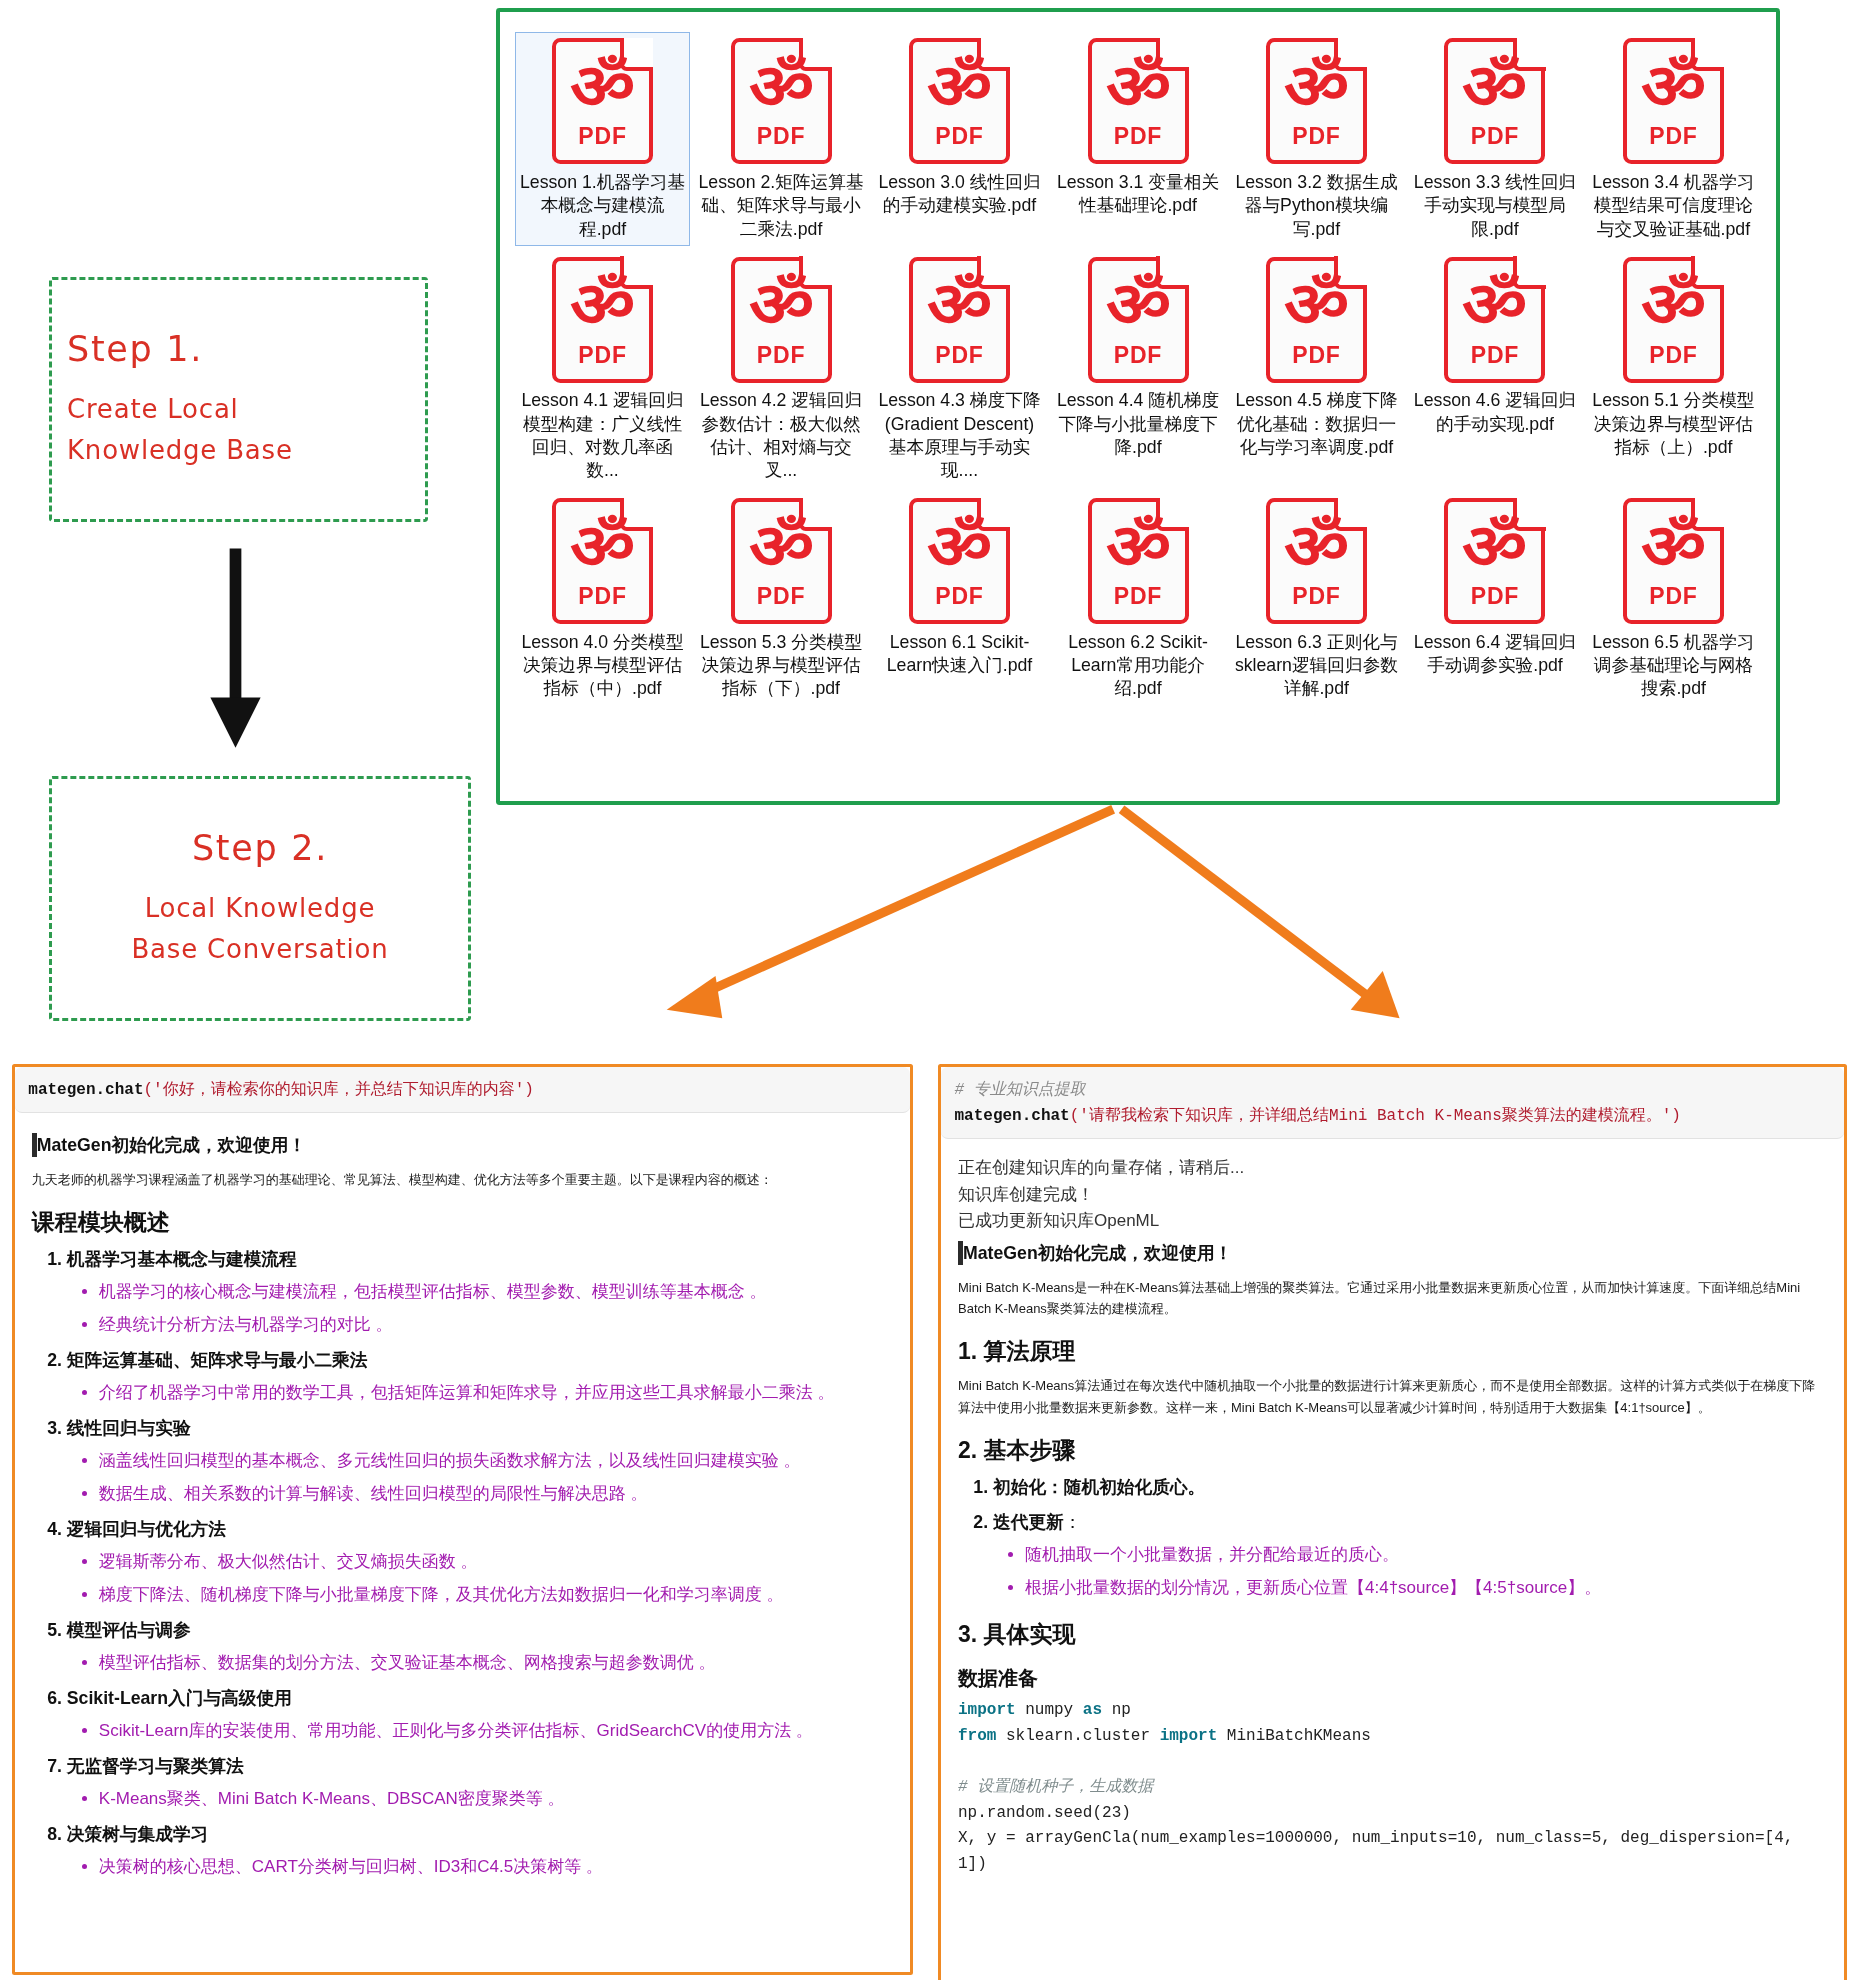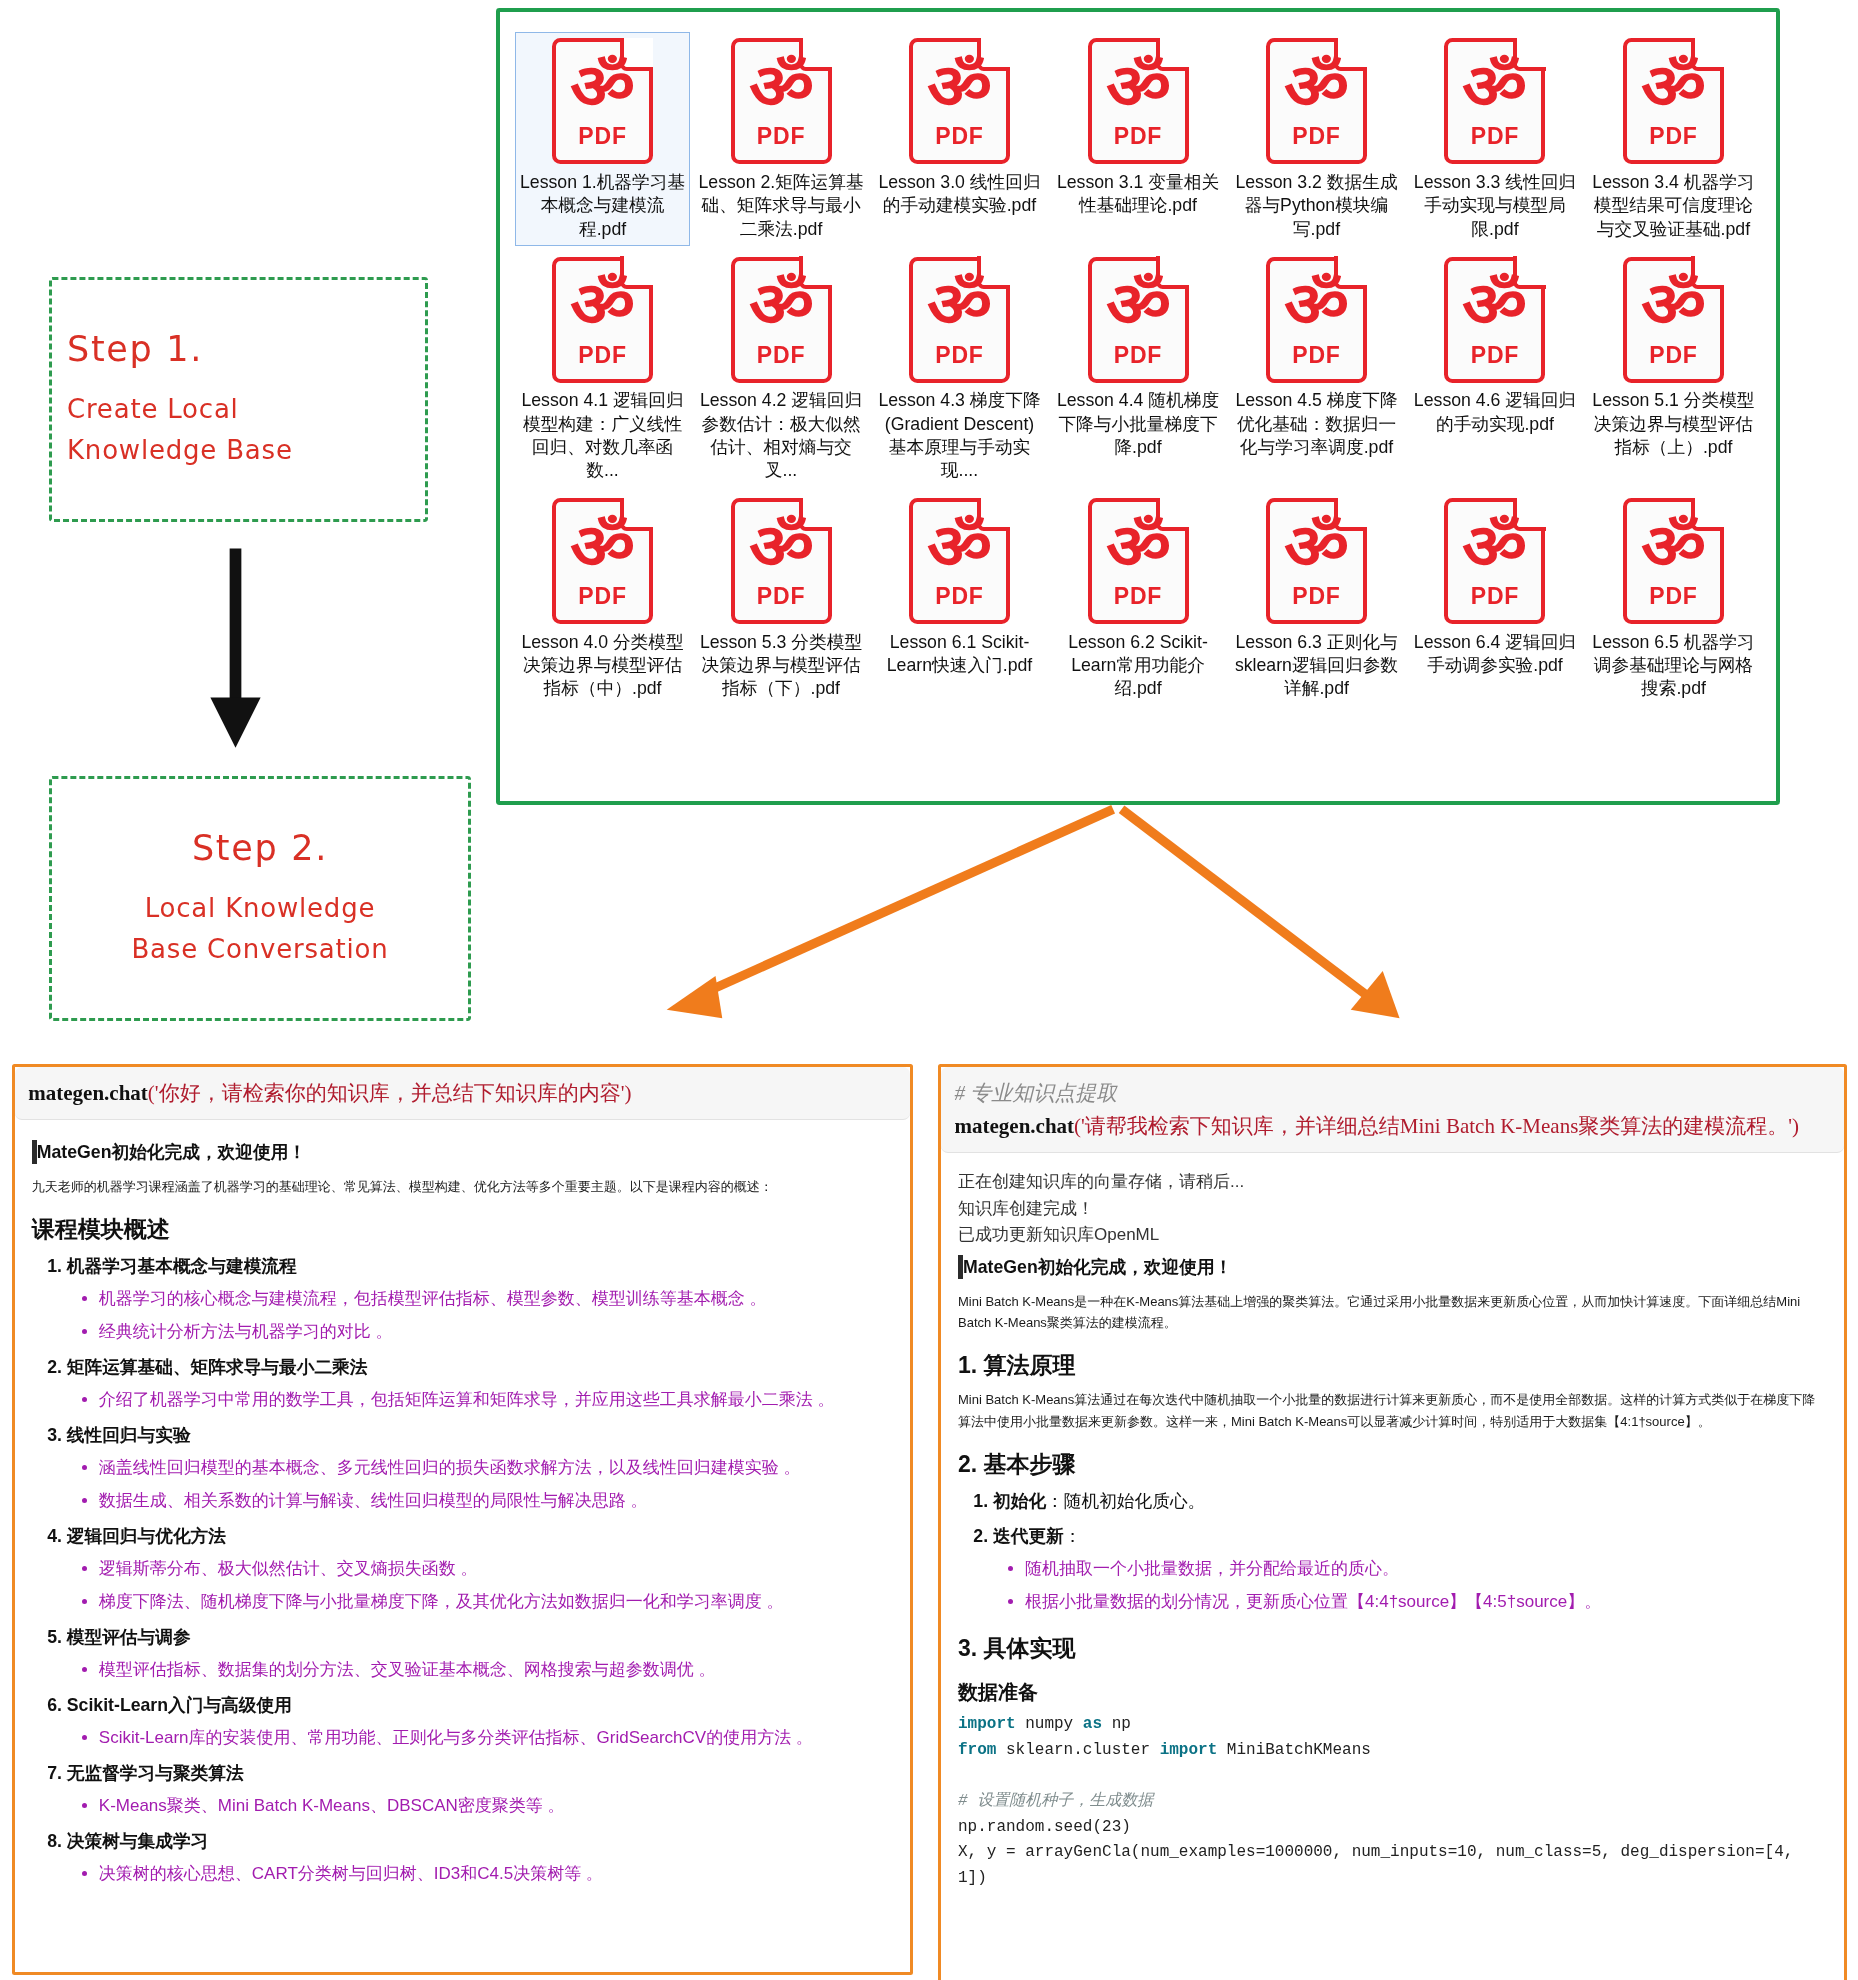--- a/index.html
+++ b/index.html
@@ -121,22 +121,22 @@
     background: #fff;
     overflow: hidden;
   }
   #conv-left  { left: 11.8px;   top: 1064px; width: 901px; height: 911px; }
   #conv-right { left: 938px; top: 1064px; width: 909px; height: 1078px; }
 
   .code-head {
     background: #f6f6f6;
     border-bottom: 0.8px solid #e2e2e2;
     padding: 11.8px 13.5px;
-    font-family: Liberation Serif, serif;
-    font-size: 21px;
+    font-family: Liberation Mono, monospace;
+    font-size: 16px;
     color: #222;
     border-radius: 7px;
   }
   .code-head .kw { color: #111; font-weight: bold; }
   .code-head .str { color: #b01c2e; }
   .code-head .comment { color: #8a8a8a; font-style: italic; display:block; margin-bottom:5px; }
 
   .conv-body { padding: 13.5px 17px 8.4px 17px; }
 
   .quote-line {
@@ -406,21 +406,21 @@
         <div>已成功更新知识库OpenML</div>
       </div>
     <div class="quote-line">MateGen初始化完成，欢迎使用！</div>
     <div class="para">Mini Batch K-Means是一种在K-Means算法基础上增强的聚类算法。它通过采用小批量数据来更新质心位置，从而加快计算速度。下面详细总结Mini Batch K-Means聚类算法的建模流程。</div>
 
     <h2 class="sec">1. 算法原理</h2>
     <div class="para">Mini Batch K-Means算法通过在每次迭代中随机抽取一个小批量的数据进行计算来更新质心，而不是使用全部数据。这样的计算方式类似于在梯度下降算法中使用小批量数据来更新参数。这样一来，Mini Batch K-Means可以显著减少计算时间，特别适用于大数据集【4:1†source】。</div>
 
     <h2 class="sec">2. 基本步骤</h2>
     <ol class="lvl1" id="right-steps">
-        <li><span>初始化</span><span style="font-weight: normal;">：随机初始化质心。</span></li>
+        <li><span>初始化</span><span style="font-weight: bold;">：随机初始化质心。</span></li>
         <li><span>迭代更新</span><span style="font-weight: normal;">：</span><ul class="lvl2">
             <li>随机抽取一个小批量数据，并分配给最近的质心。</li>
             <li>根据小批量数据的划分情况，更新质心位置【4:4†source】【4:5†source】。</li>
           </ul></li>
       </ol>
 
     <h2 class="sec">3. 具体实现</h2>
     <h3 class="sub">数据准备</h3>
     <div class="code-block" id="code-1"><div><span></span><span class="c-kw">import</span><span> numpy </span><span class="c-kw">as</span><span> np</span></div><div><span></span><span class="c-kw">from</span><span> sklearn.cluster </span><span class="c-kw">import</span><span> MiniBatchKMeans</span></div><div>&nbsp;</div><div><span class="c-cmt"># 设置随机种子，生成数据</span></div><div><span>np.random.seed(23)</span></div><div><span>X, y = arrayGenCla(num_examples=1000000, num_inputs=10, num_class=5, deg_dispersion=[4, 1])</span></div></div>
 

